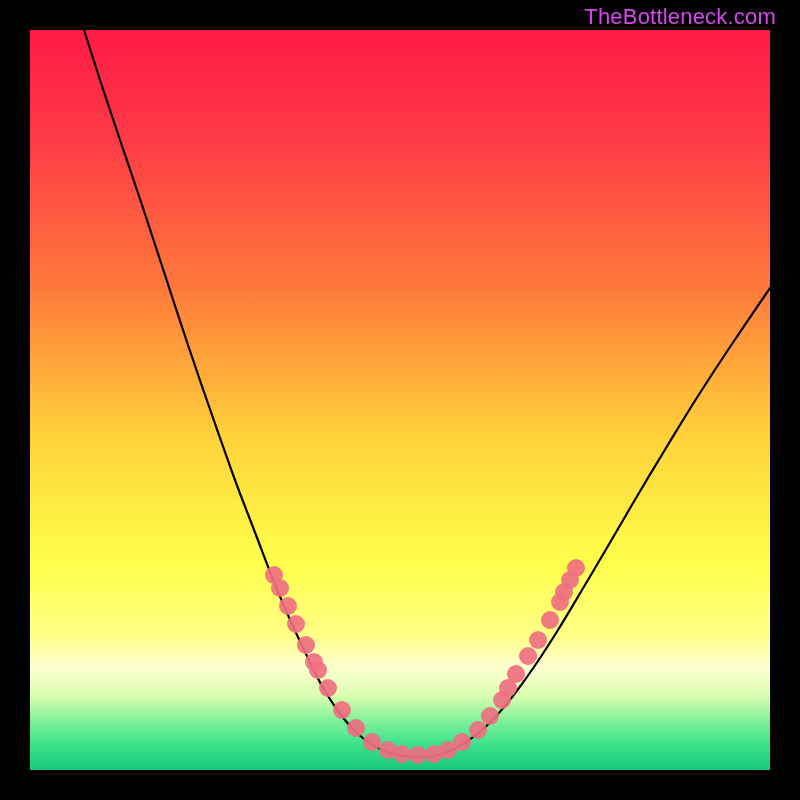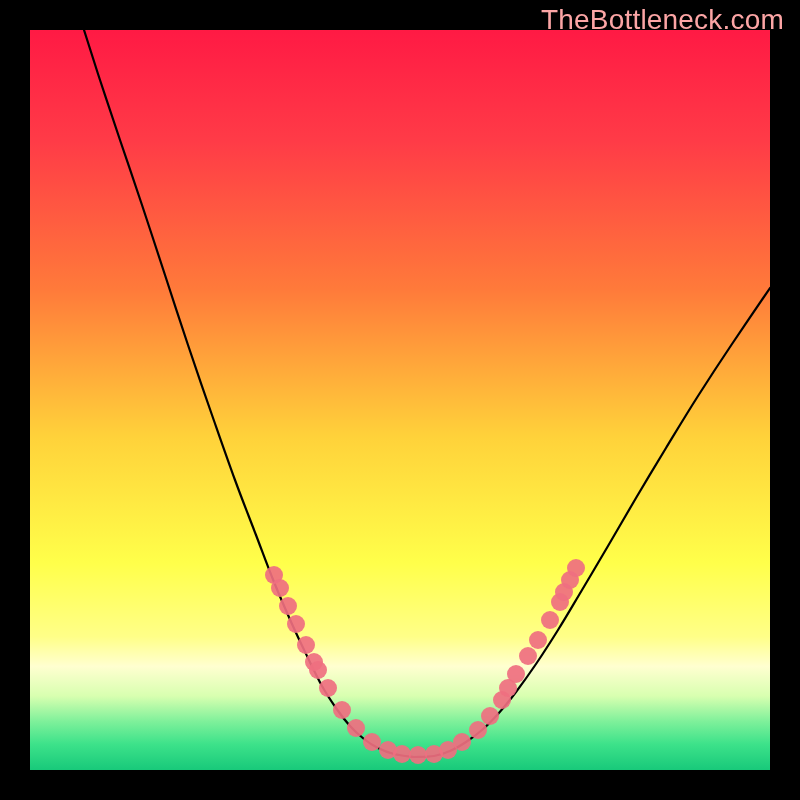--- a/index.html
+++ b/index.html
@@ -12,23 +12,23 @@
   }
   .frame {
     width: 800px;
     height: 800px;
     background: #000;
     position: relative;
   }
   .watermark {
     position: absolute;
     top: 4px;
-    right: 16px;
-    color: #fca5a5;
-    font-size: 28px;
+    right: 24px;
+    color: #d946ef;
+    font-size: 22px;
     font-weight: 500;
     letter-spacing: 0.2px;
     z-index: 10;
   }
   .plot-area {
     position: absolute;
     left: 30px;
     top: 30px;
     width: 740px;
     height: 740px;

